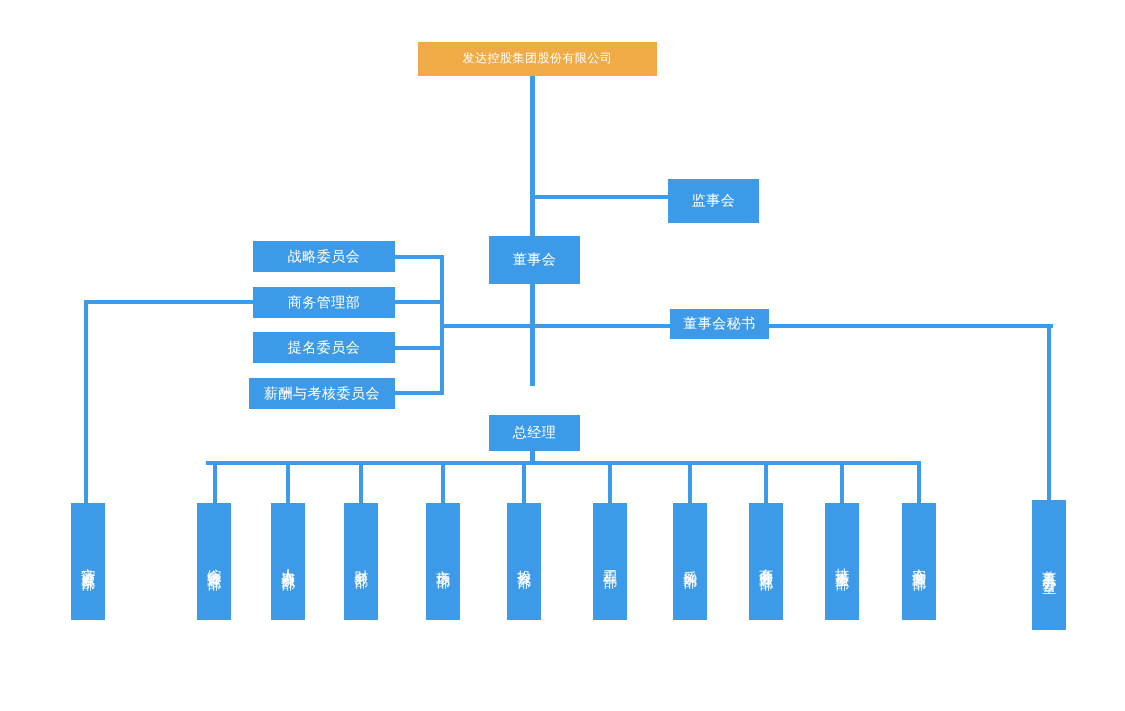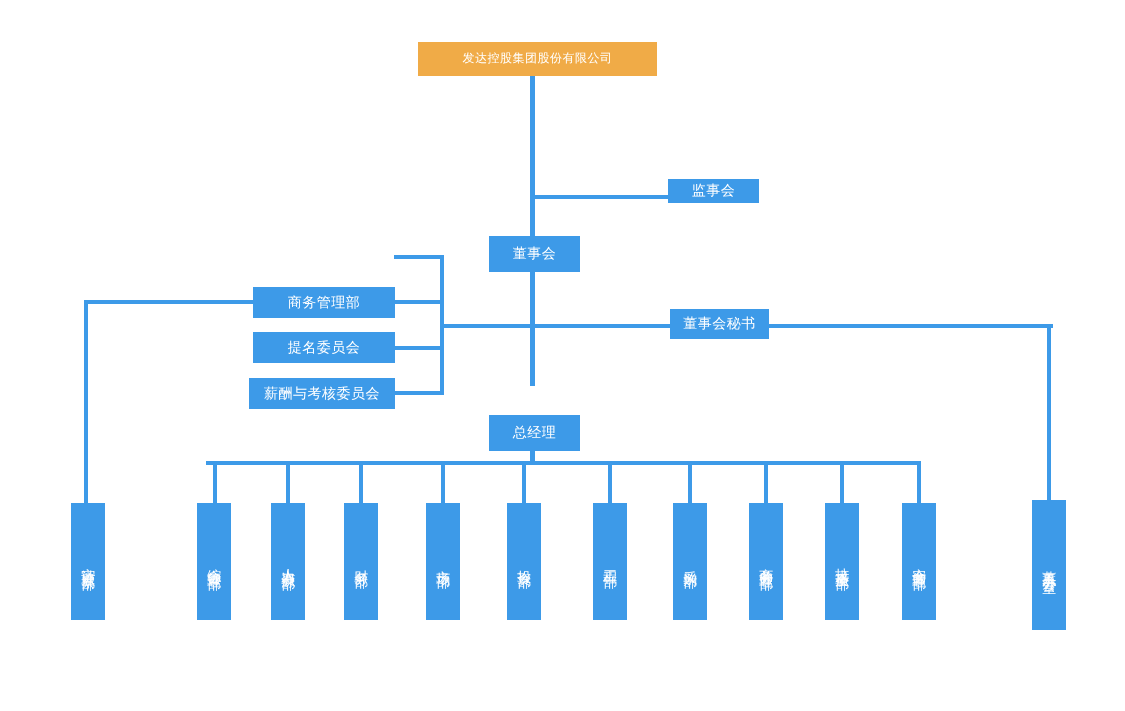--- a/index.html
+++ b/index.html
@@ -106,36 +106,39 @@
   <div class="conn" style="left:688px; top:461px; width:4px; height:42px;"></div>
   <div class="conn" style="left:764px; top:461px; width:4px; height:42px;"></div>
   <div class="conn" style="left:840px; top:461px; width:4px; height:42px;"></div>
   <div class="conn" style="left:917px; top:461px; width:4px; height:42px;"></div>
 
   <div class="node root" style="left:418px; top:42px; width:239px; height:34px;">
     <span class="lbl">发达控股集团股份有限公司</span>
   </div>
 
 
-  <div class="node" style="left:668px; top:179px; width:91px; height:24px;">
+  <div class="node" style="left:668px; top:179px; width:91px; height:44px;">
     <span class="lbl">监事会</span>
   </div>
 
-  <div class="node" style="left:489px; top:236px; width:91px; height:36px;">
+  <div class="node" style="left:489px; top:236px; width:91px; height:48px;">
     <span class="lbl">董事会</span>
   </div>
 
   <div class="node" style="left:670px; top:309px; width:99px; height:30px;">
     <span class="lbl">董事会秘书</span>
   </div>
 
   <div class="node" style="left:489px; top:384px; width:91px; height:36px;margin-top:31px;">
     <span class="lbl">总经理</span>
   </div>
 
+  <div class="node" style="left:253px; top:241px; width:142px; height:31px;">
+    <span class="lbl">战略委员会</span>
+  </div>
   <div class="node" style="left:253px; top:287px; width:142px; height:31px;">
     <span class="lbl">商务管理部</span>
   </div>
   <div class="node" style="left:253px; top:332px; width:142px; height:31px;">
     <span class="lbl">提名委员会</span>
   </div>
   <div class="node" style="left:249px; top:378px; width:146px; height:31px;">
     <span class="lbl">薪酬与考核委员会</span>
   </div>
 

